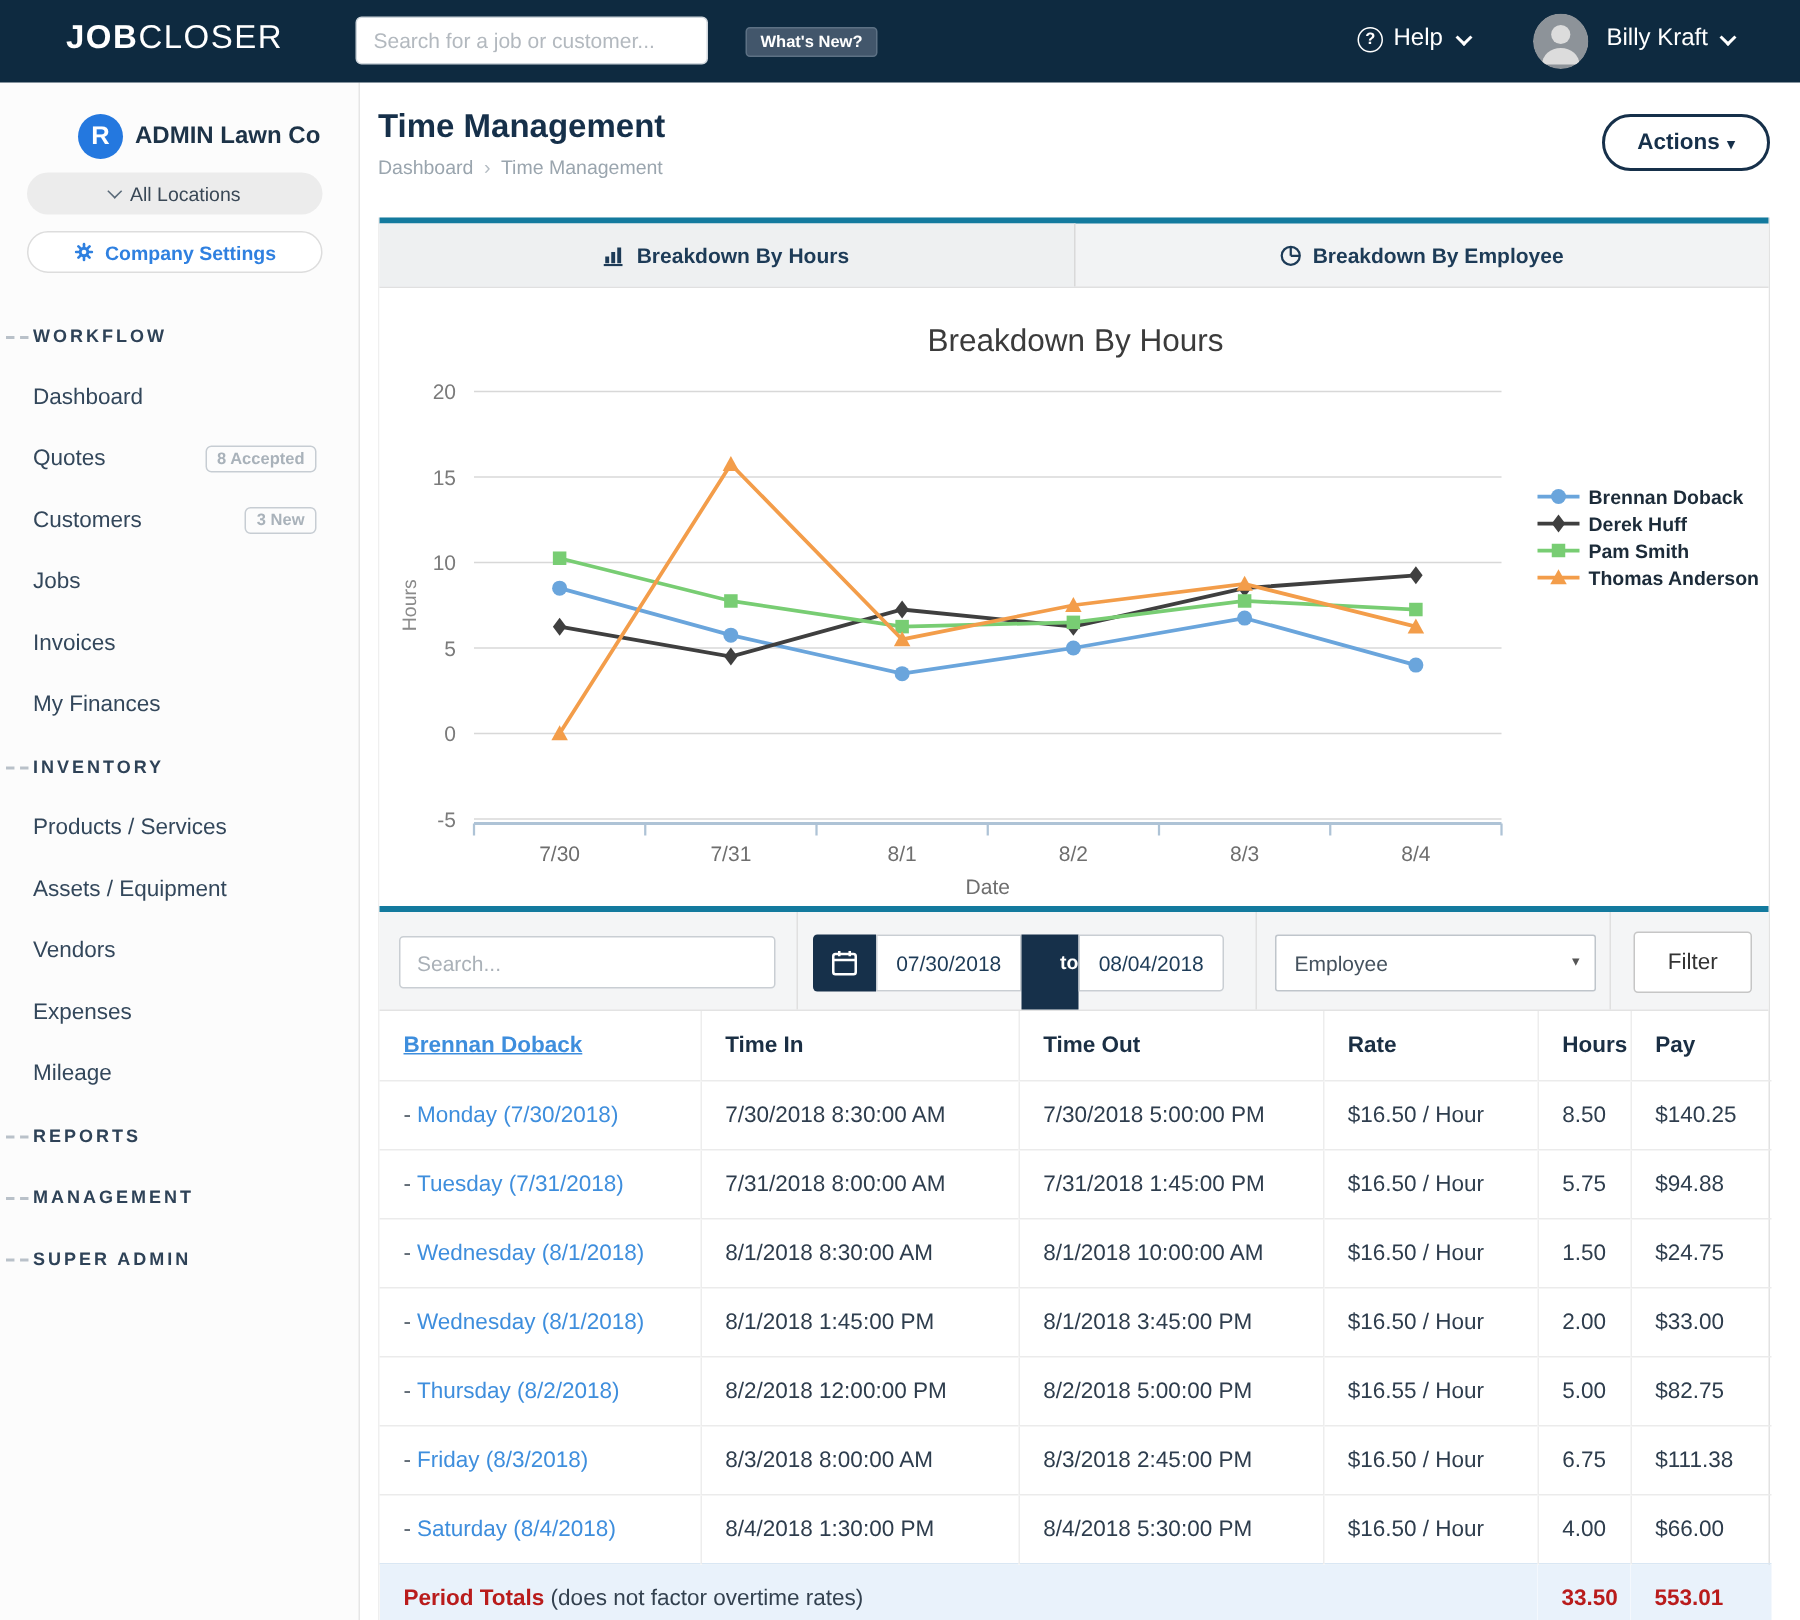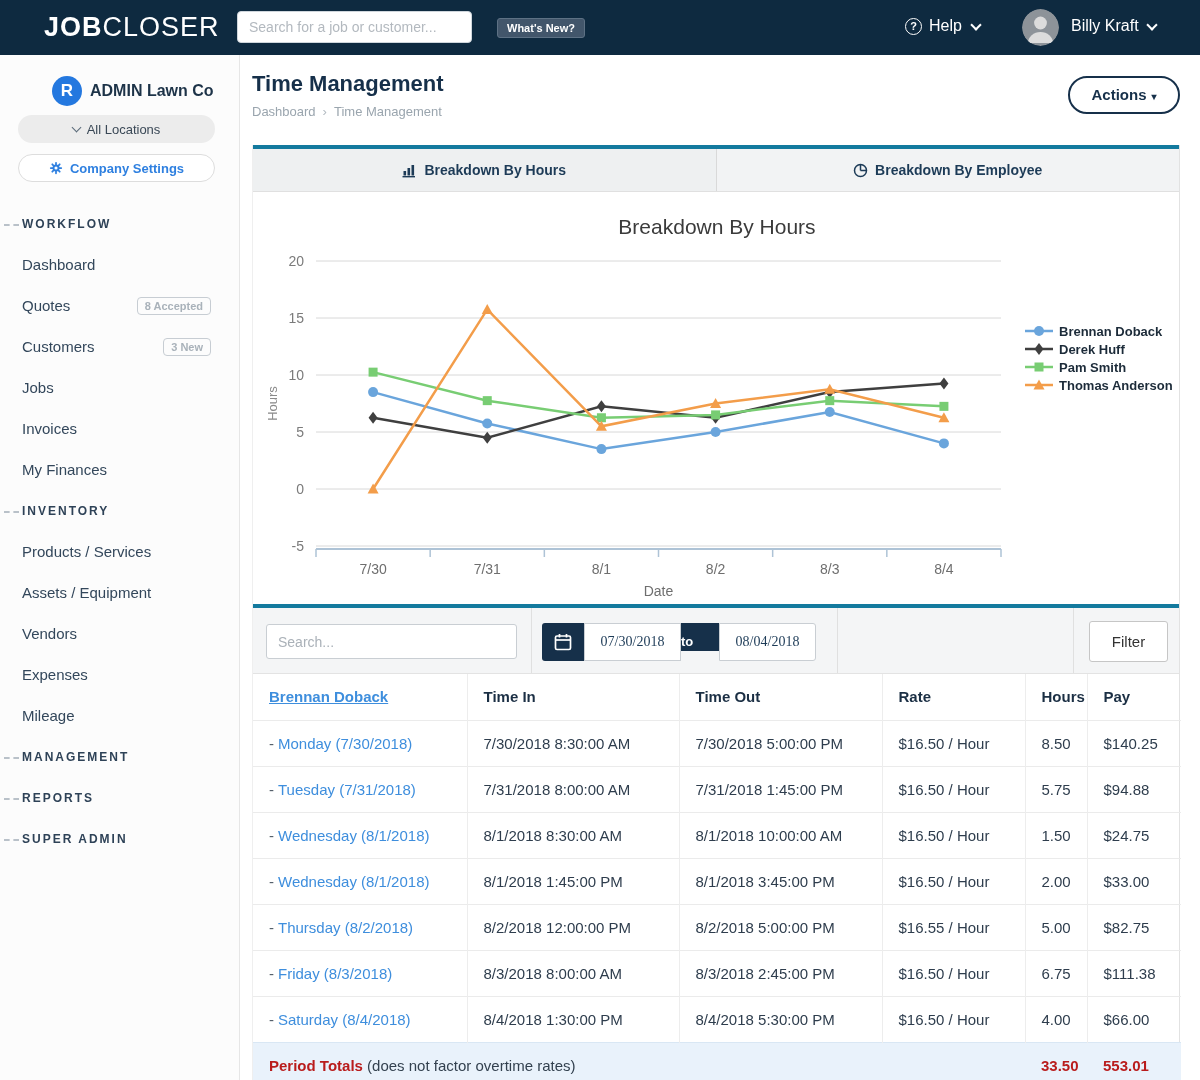--- a/index.html
+++ b/index.html
@@ -4,21 +4,21 @@
 <style>
   * { box-sizing: border-box; margin: 0; padding: 0; }
   html,body { width:1200px; height:1080px; }
   body {
     position: relative; overflow: hidden; background:#fff;
     font-family: "Liberation Sans", "DejaVu Sans", sans-serif;
     color:#2e3d4d;
   }
   
   .topbar { position:absolute; left:0; top:0; width:1200px; height:55px; background:#0e2a40; z-index:10; }
-  .logo { position:absolute; left:44px; top:12px; font-size:27px; color:#fff; font-weight:300; letter-spacing:1px; }
+  .logo { position:absolute; left:44px; top:12px; font-size:22px; color:#fff; font-weight:300; letter-spacing:1px; }
   .logo b { font-weight:800; }
   .top-search { position:absolute; left:237px; top:11px; width:235px; height:32px; border:1px solid #cfd6dc;
     border-radius:4px; padding:0 11px; font-size:14px; color:#333; outline:none;
     font-family:inherit; }
   .top-search::placeholder { color:#b3b9bf; }
   .whatsnew { position:absolute; left:497px; top:18px; background:#42566b; border:1px solid #5d7184;
     border-radius:3px; color:#fff; font-size:11px; font-weight:700; padding:3px 9px; cursor:pointer; }
   .help-icon { position:absolute; left:905px; top:18px; width:17px; height:17px; border:1.5px solid #fff;
     border-radius:50%; color:#fff; font-size:11px; font-weight:700; text-align:center; line-height:14px; }
   .help-label { position:absolute; left:929px; top:17px; color:#fff; font-size:16px; }
@@ -72,23 +72,23 @@
   .filterbar { position:relative; height:70px; border-top:4px solid #137a9e; background:#f4f5f6;
     border-bottom:1px solid #e3e3e3; }
   .fdiv { position:absolute; top:0; bottom:0; width:1px; background:#e0e0e0; }
   .fsearch { position:absolute; left:13px; top:16px; width:251px; height:35px; border:1px solid #c9ced3;
     border-radius:3px; padding:0 11px; font-size:14px; color:#333; font-family:inherit; outline:none; background:#fff; }
   .fsearch::placeholder { color:#aab1b8; }
   .dategroup { position:absolute; left:289px; top:15px; height:38px; display:flex; }
   .calbox { width:42px; height:38px; background:#16304a; border-radius:3px 0 0 3px; display:flex;
     align-items:center; justify-content:center; cursor:pointer; }
   .datefield { width:97px; height:38px; border:1px solid #c9ced3; background:#fff; color:#1d3b57;
-    font-size:14px; text-align:center; font-family:Liberation Serif, serif; outline:none; }
-  .tobox { width:38px; height:28px; background:#16304a; color:#fff; font-size:13px; font-weight:700;
-    text-align:left; line-height:38px; }
+    font-size:14px; text-align:center; font-family:Liberation Sans, sans-serif; outline:none; }
+  .tobox { width:38px; height:50px; background:#16304a; color:#fff; font-size:13px; font-weight:700;
+    text-align:right; line-height:38px; }
   .fselect { position:absolute; left:597px; top:15px; width:214px; height:38px; border:1px solid #bfc5cb;
     background:#fff; border-radius:2px; font-size:14px; color:#45525e; line-height:36px; padding:0 12px;
     cursor:pointer; }
   .fselect .sel-caret { position:absolute; right:10px; top:0; font-size:10px; color:#555; }
   .fbtn { position:absolute; left:836px; top:13px; width:79px; height:41px; background:#fff;
     border:1px solid #c6c6c6; border-radius:3px; font-size:15px; color:#333; text-align:center;
     line-height:39px; cursor:pointer; }
   
   table { width:928px; border-collapse:collapse; table-layout:fixed; font-size:15px; }
   th, td { height:46px; padding:0 6px 0 16px; text-align:left; vertical-align:middle;
@@ -182,25 +182,25 @@
         <span>Vendors</span>
       </div>
       <div class="nav-item">
         <span>Expenses</span>
       </div>
       <div class="nav-item">
         <span>Mileage</span>
       </div>
       <div class="nav-section">
         <span class="nav-dash"></span>
-        <span>MANAGEMENT</span>
+        <span>REPORTS</span>
       </div>
       <div class="nav-section">
         <span class="nav-dash"></span>
-        <span>REPORTS</span>
+        <span>MANAGEMENT</span>
       </div>
       <div class="nav-section">
         <span class="nav-dash"></span>
         <span>SUPER ADMIN</span>
       </div>
     </div>
 </div>
 
 <div class="page-title">Time Management</div>
 <div class="breadcrumb">
@@ -314,20 +314,24 @@
           <rect x="1.5" y="3" width="15" height="13.5" rx="1.5" fill="none" stroke="#fff" stroke-width="1.7"></rect>
           <line x1="5.5" y1="1" x2="5.5" y2="4.5" stroke="#fff" stroke-width="1.7"></line>
           <line x1="12.5" y1="1" x2="12.5" y2="4.5" stroke="#fff" stroke-width="1.7"></line>
           <line x1="1.5" y1="7" x2="16.5" y2="7" stroke="#fff" stroke-width="1.7"></line>
         </svg>
       </div>
       <input class="datefield" type="text" value="07/30/2018" style="">
       <div class="tobox">to</div>
       <input class="datefield" type="text" style="border-radius: 0px 3px 3px 0px;" value="08/04/2018">
     </div>
+    <div class="fselect">
+      <span>Employee</span>
+      <span class="sel-caret">▾</span>
+    </div>
     <button class="fbtn">Filter</button>
   </div>
 
   <table>
     <colgroup>
       <col style="width:214px">
         <col style="width:212px">
         <col style="width:203px">
       <col style="width:143px">
         <col style="width:62px">

